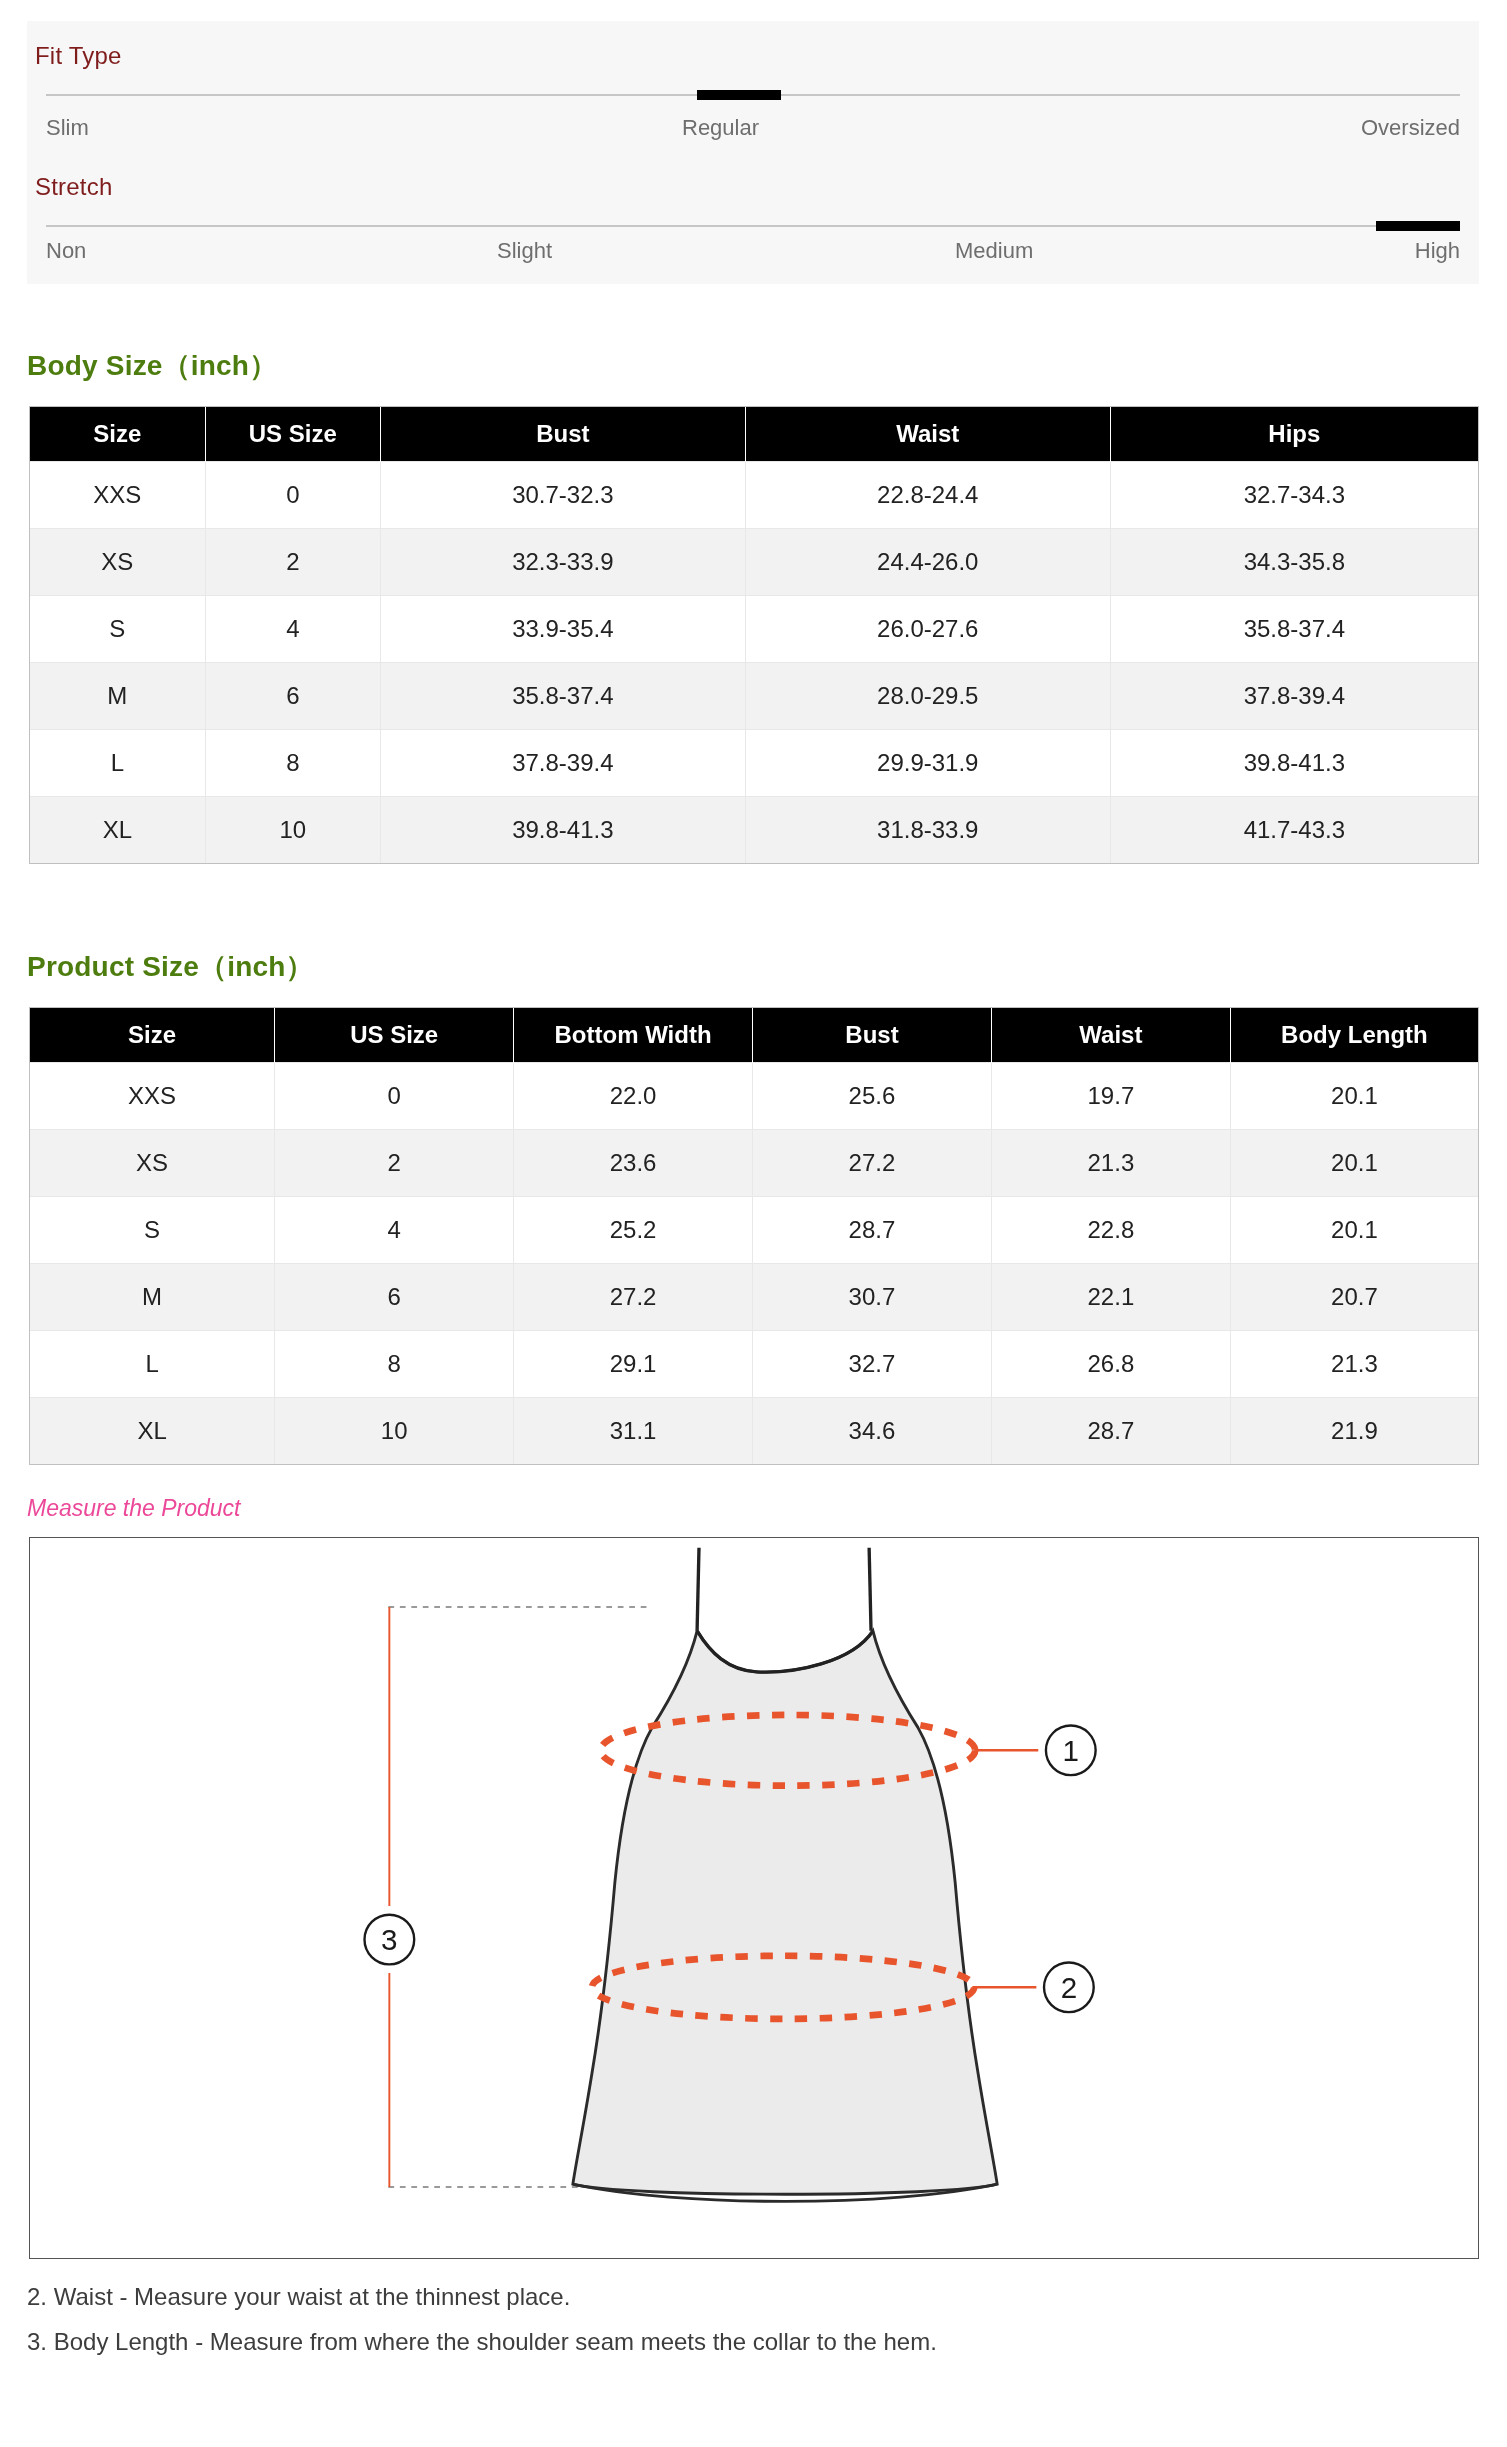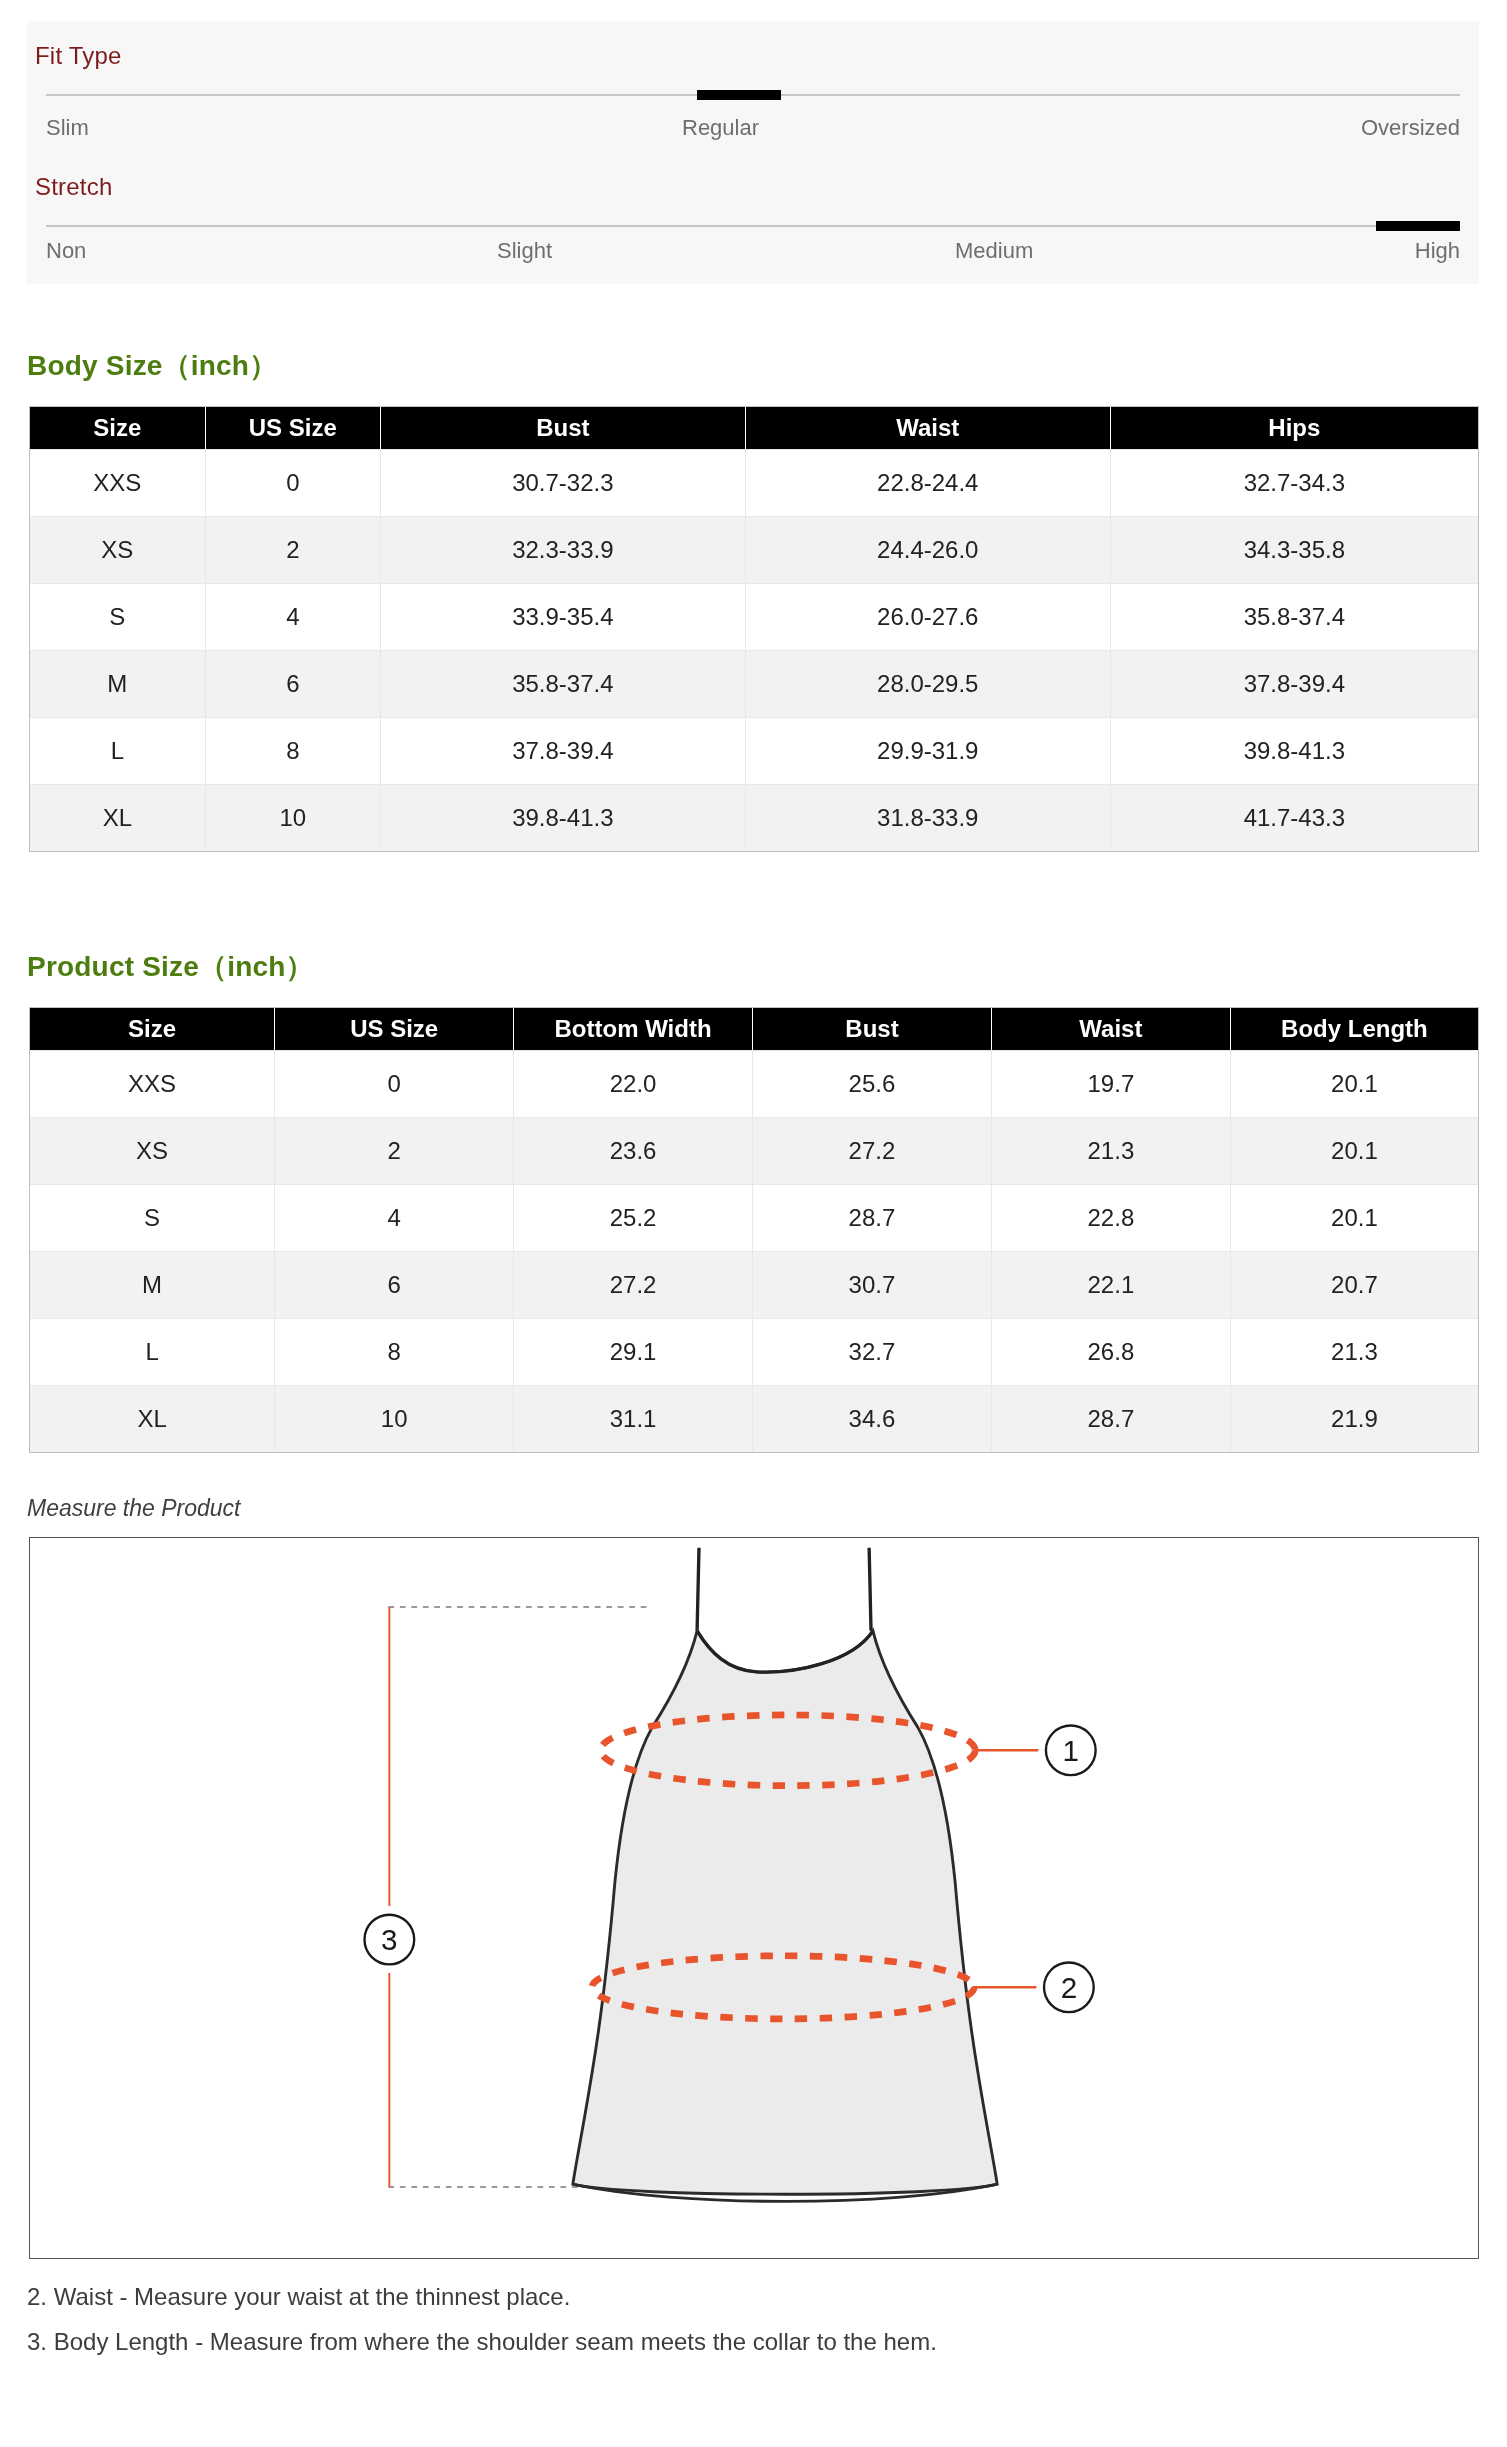--- a/index.html
+++ b/index.html
@@ -82,21 +82,21 @@
   .size-table table {
     width: 100%;
     border-collapse: collapse;
     table-layout: fixed;
   }
   .size-table thead th {
     background: #000000;
     color: #ffffff;
     font-size: 24px;
     font-weight: bold;
-    height: 42px;
+    height: 54px;
     text-align: center;
     border-left: 1.9px solid #ffffff;
     vertical-align: middle;
   }
   .size-table thead th:first-child { border-left: none; }
   .size-table tbody td {
     font-size: 24px;
     color: #222222;
     height: 67px;
     text-align: center;
@@ -108,21 +108,21 @@
   .size-table tbody td:first-child { border-left: none; }
   .size-table tbody tr:nth-child(even) td { background: #f2f2f2; }
   .size-table tbody tr:nth-child(odd) td { background: #ffffff; }
 
   
   .measure-caption {
     position: absolute;
     left: 27px;
     font-size: 23px;
     font-style: italic;
-    color: #404040;
+    color: #ec4899;
   }
   .diagram-box {
     position: absolute;
     left: 29px;
     top: 1537px;
     width: 1450px;
     height: 722px;
     border: 1.9px solid #555555;
     background: #ffffff;
   }

